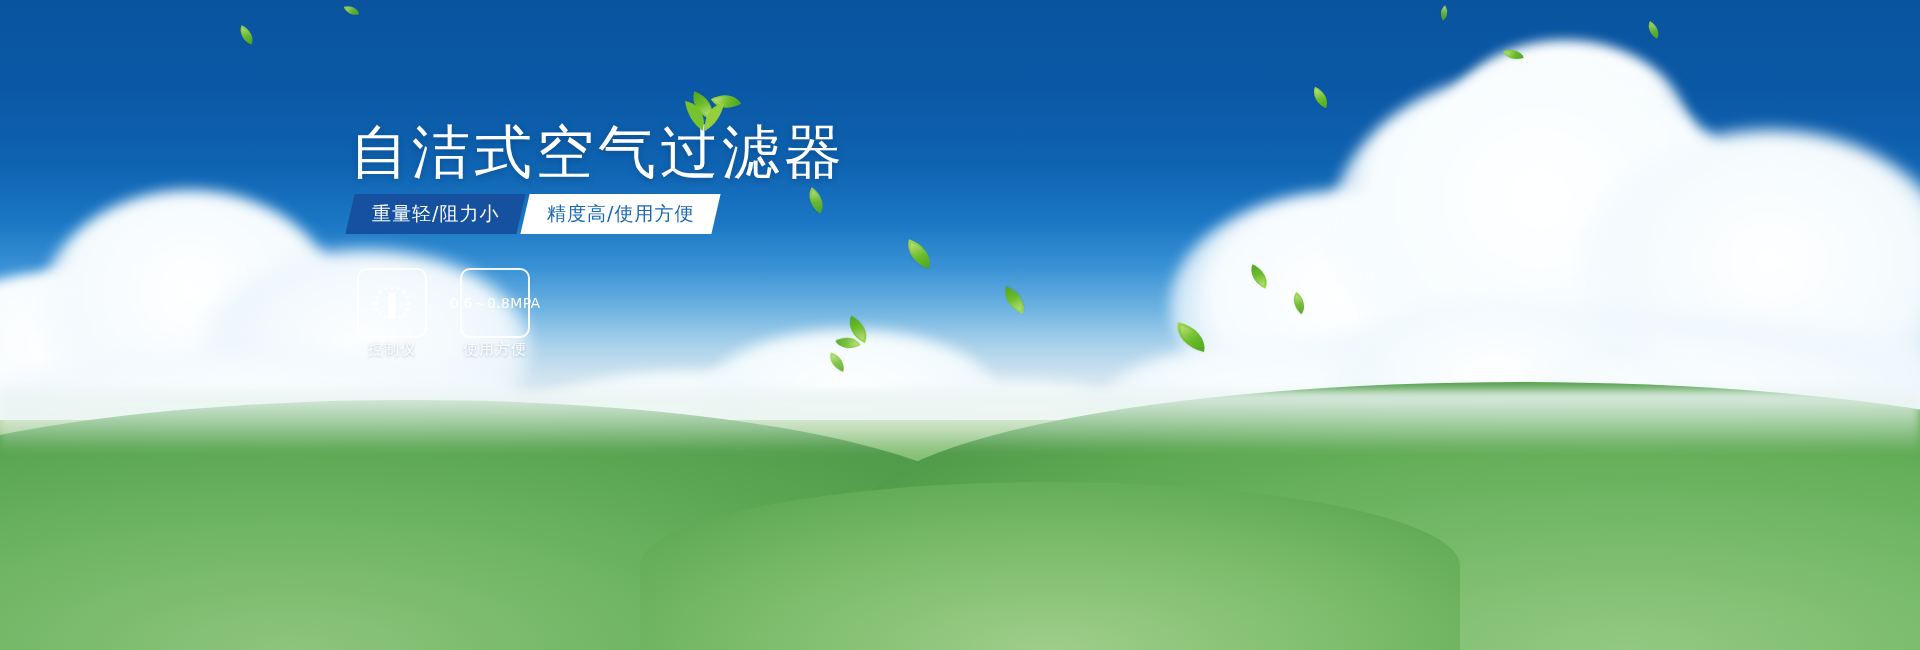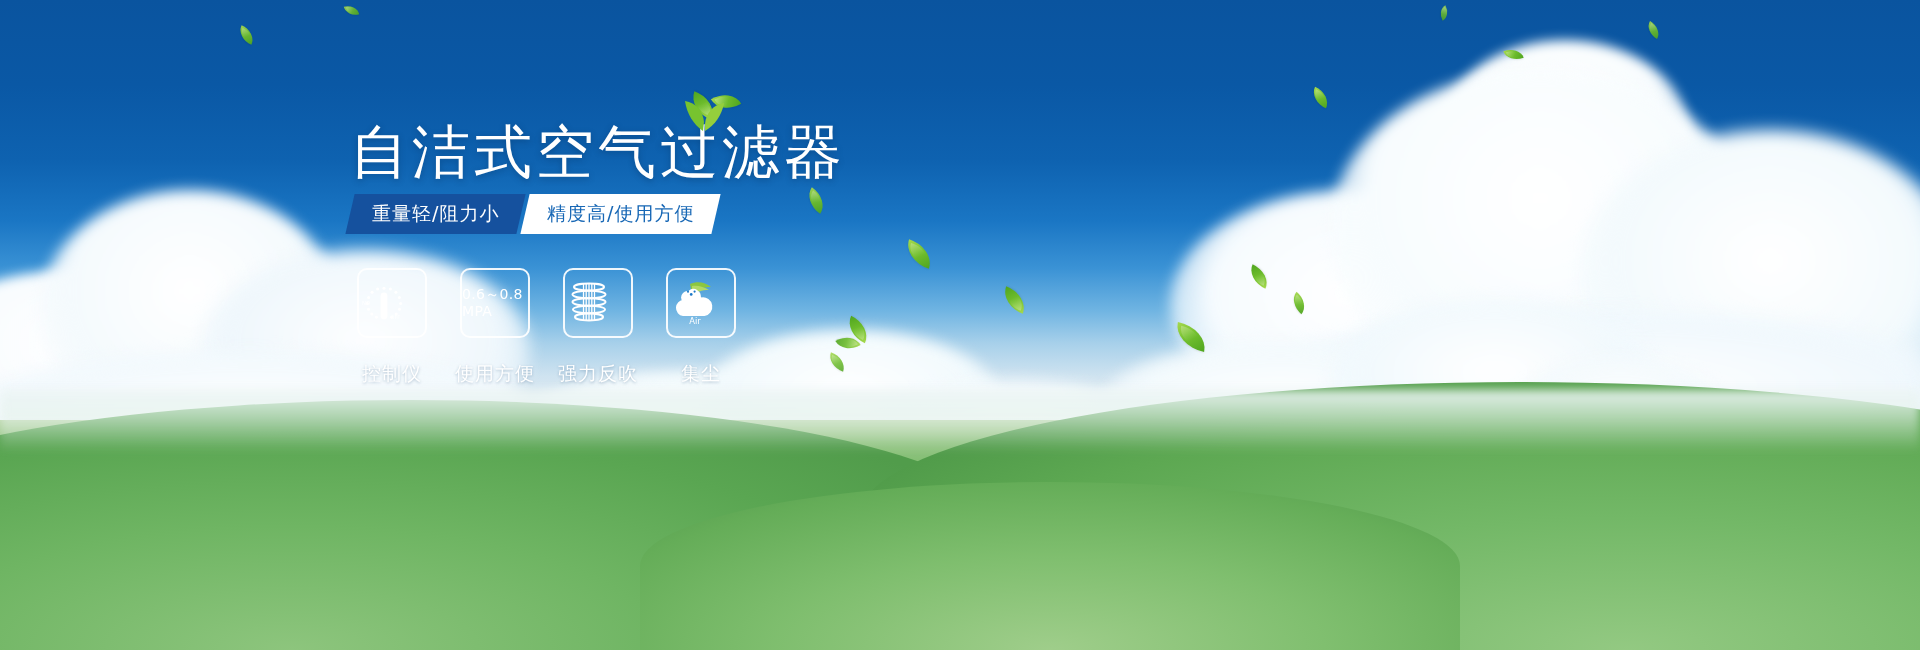--- a/index.html
+++ b/index.html
@@ -103,25 +103,25 @@
   }
   .tag-blue{background:#15519e;color:#ffffff;transform:skewX(-13deg);}
   .tag-blue span{transform:skewX(13deg);display:block;}
   .tag-white{background:#ffffff;color:#1767b5;transform:skewX(-13deg);margin-left:4px;}
   .tag-white span{transform:skewX(13deg);display:block;}
 
   .features{position:absolute;left:352px;top:268px;display:flex;gap:23px;}
   .feature{width:80px;display:flex;flex-direction:column;align-items:center;}
   .fbox{
     width:70px;height:70px;border:2px solid rgba(255,255,255,.92);border-radius:10px;
-    display:flex;flex-direction:column;align-items:flex-start;justify-content:center;
+    display:flex;flex-direction:row;align-items:center;justify-content:center;
     color:#fff;box-sizing:border-box;
   }
   .fbox .ftext{font-size:14px;line-height:17px;text-align:center;white-space:nowrap;letter-spacing:.3px;}
-  .flabel{margin-top:23px;font-size:19px;color:#ffffff;white-space:nowrap;letter-spacing:1px;text-shadow:0 1px 3px rgba(5,50,95,.3);}
+  .flabel{margin-top:2px;font-size:15px;color:#ffffff;white-space:nowrap;letter-spacing:1px;text-shadow:0 1px 3px rgba(5,50,95,.3);}
 
   .fbox svg{display:block;}
 </style>
 </head>
 <body>
 
 <div id="banner">
 
   <div class="sky"></div>
 
@@ -227,56 +227,18 @@
       </div>
 
       <div class="feature">
         <div class="fbox">
           <div class="ftext">0.6～0.8</div>
           <div class="ftext">MPA</div>
         </div>
         <div class="flabel">使用方便</div>
       </div>
 
-      <div class="feature">
-        <div class="fbox">
-          <svg width="48" height="50" viewBox="0 0 48 50" aria-hidden="true">
-            <g fill="none" stroke="#ffffff" stroke-width="2">
-              <ellipse cx="24" cy="9" rx="15" ry="3.4"></ellipse>
-              <ellipse cx="24" cy="16.5" rx="16.5" ry="3.8"></ellipse>
-              <ellipse cx="24" cy="24" rx="16.5" ry="3.8"></ellipse>
-              <ellipse cx="24" cy="31.5" rx="16" ry="3.7"></ellipse>
-              <ellipse cx="24" cy="39" rx="14" ry="3.4"></ellipse>
-            </g>
-            <g stroke="#ffffff" stroke-width="1.3">
-              <line x1="18.5" y1="6" x2="18.5" y2="42"></line>
-              <line x1="21.2" y1="5.5" x2="21.2" y2="42.5"></line>
-              <line x1="24" y1="5.2" x2="24" y2="43"></line>
-              <line x1="26.8" y1="5.5" x2="26.8" y2="42.5"></line>
-              <line x1="29.5" y1="6" x2="29.5" y2="42"></line>
-            </g>
-          </svg>
-        </div>
-        <div class="flabel">强力反吹</div>
-      </div>
-
-
-      <div class="feature">
-        <div class="fbox">
-          <svg width="52" height="50" viewBox="0 0 52 50" aria-hidden="true">
-            <path d="M22 6 C29 3 37 4 43 9 C36 9 29 11 24 15 Z" fill="#8cc63f"></path>
-            <path d="M24 8 C30 7 36 9 41 12 C34 12 28 14 24 17 Z" fill="#b2d964"></path>
-            <path d="M19.5 16.5 a5.8 5.8 0 1 1 6.6 5.7 Z" fill="#ffffff"></path>
-            <circle cx="19.5" cy="19.5" r="6.4" fill="#ffffff"></circle>
-            <circle cx="27.5" cy="17.5" r="5.2" fill="#ffffff"></circle>
-            <path d="M15 38 a8.2 8.2 0 0 1 .6 -16.3 a9.5 9.5 0 0 1 17.8 -2.2 a7.6 7.6 0 0 1 3.1 18.5 Z" fill="#ffffff"></path>
-            <circle cx="23.2" cy="16.4" r="1.35" fill="#1b78c8"></circle>
-            <circle cx="26.6" cy="13.6" r="1.1" fill="#1b78c8"></circle>
-            <circle cx="20.0" cy="13.8" r="1.0" fill="#1b78c8"></circle>
-            <text x="27" y="45.5" font-family="DejaVu Sans, sans-serif" font-size="8.4" fill="#ffffff" text-anchor="middle">Air</text>
-          </svg>
-        </div>
-        <div class="flabel">集尘</div>
-      </div>
+
+
 
     </div>
   </div>
 </div>
 
 </body></html>

